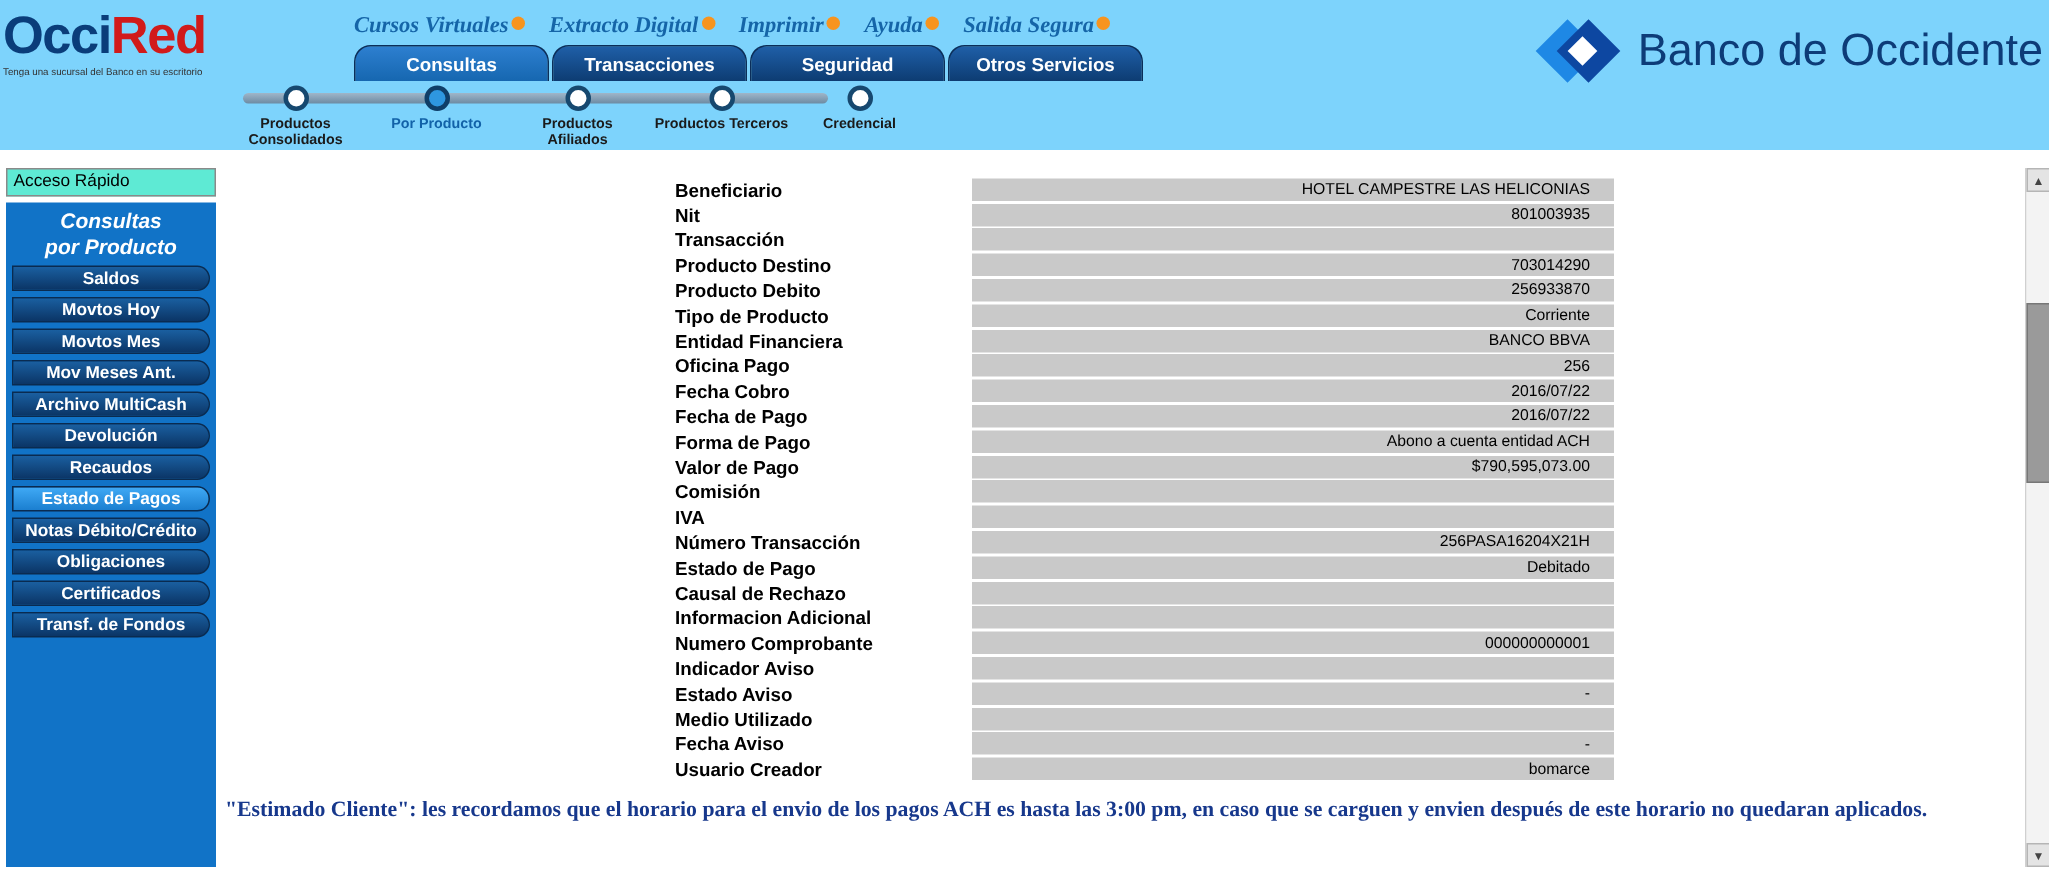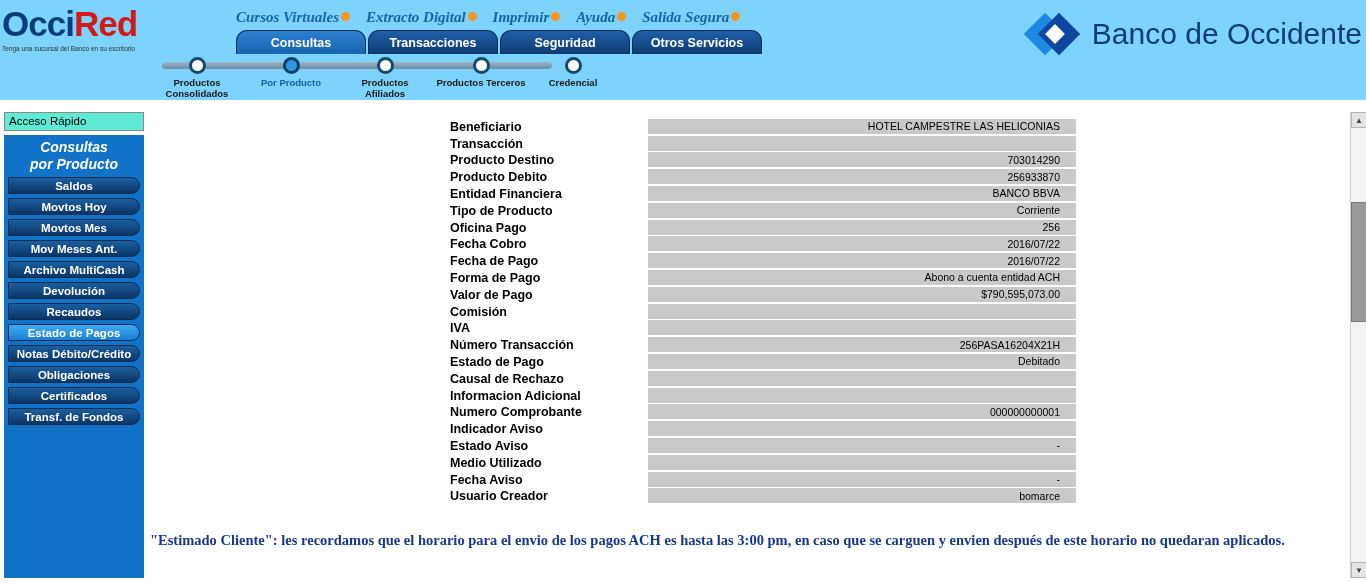--- a/index.html
+++ b/index.html
@@ -218,38 +218,42 @@
   </div>
 
   <div class="main">
     <div class="rowlist">
 
       <div class="row">
         <div class="lab">Beneficiario</div>
         <div class="val">HOTEL CAMPESTRE LAS HELICONIAS</div>
       </div>
       <div class="row">
+        <div class="lab">Nit</div>
+        <div class="val">801003935</div>
+      </div>
+      <div class="row">
         <div class="lab">Transacción</div>
         <div class="val"></div>
       </div>
       <div class="row">
         <div class="lab">Producto Destino</div>
         <div class="val">703014290</div>
       </div>
       <div class="row">
         <div class="lab">Producto Debito</div>
         <div class="val">256933870</div>
       </div>
       <div class="row">
+        <div class="lab">Tipo de Producto</div>
+        <div class="val">Corriente</div>
+      </div>
+      <div class="row">
         <div class="lab">Entidad Financiera</div>
         <div class="val">BANCO BBVA</div>
-      </div>
-      <div class="row">
-        <div class="lab">Tipo de Producto</div>
-        <div class="val">Corriente</div>
       </div>
       <div class="row">
         <div class="lab">Oficina Pago</div>
         <div class="val">256</div>
       </div>
       <div class="row">
         <div class="lab">Fecha Cobro</div>
         <div class="val">2016/07/22</div>
       </div>
       <div class="row">

